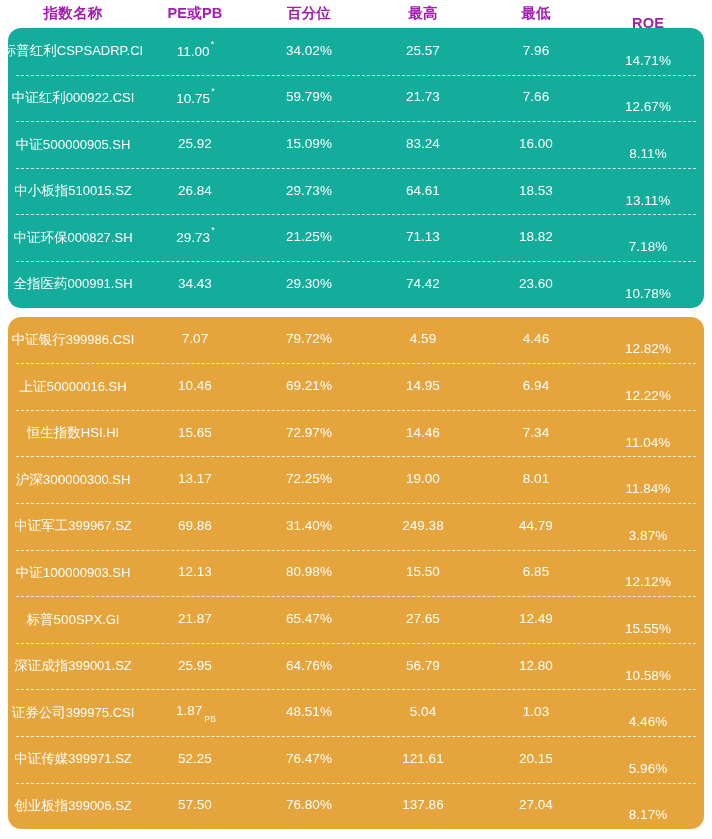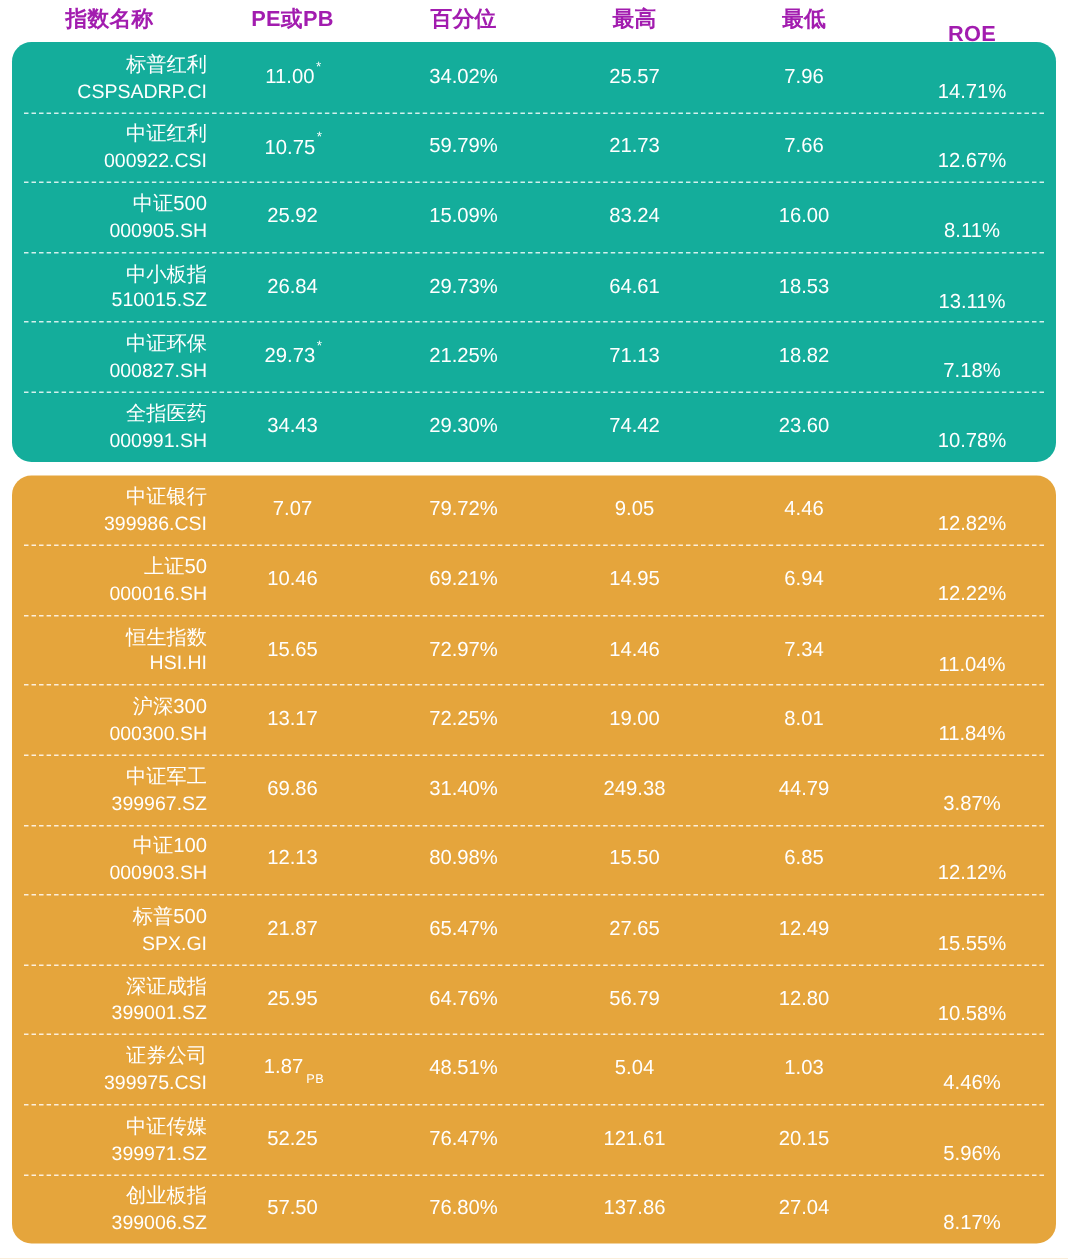--- a/index.html
+++ b/index.html
@@ -70,22 +70,22 @@
   .cell {
     text-align: center;
     color: #ffffff;
     font-size: 13.5px;
     line-height: 1.25;
     white-space: nowrap;
     position: relative;
   }
   .cell-name {
     display: flex;
-    flex-direction: column;
-    align-items: flex-end;
+    flex-direction: row;
+    align-items: flex-start;
     justify-content: center;
     font-size: 13.5px;
     line-height: 1.32;
   }
   .cell-name .nm   { font-size: 13.5px; }
   .cell-name .code { font-size: 13px; }
 
   .sup {
     font-size: 9px;
     vertical-align: super;
@@ -186,21 +186,21 @@
         </div>
       </div>
       <div class="card orange" style="background: rgb(229, 165, 60);">
         <div class="row">
           <div class="cell cell-name c-name">
             <span class="nm">中证银行</span>
             <span class="code">399986.CSI</span>
           </div>
           <div class="cell c-pe"><span>7.07</span></div>
           <div class="cell c-pct">79.72%</div>
-          <div class="cell c-max">9.05</div>
+          <div class="cell c-max">4.59</div>
           <div class="cell c-min">4.46</div>
           <div class="cell c-roe">12.82%</div>
         </div>
         <div class="row">
           <div class="cell cell-name c-name">
             <span class="nm">上证50</span>
             <span class="code">000016.SH</span>
           </div>
           <div class="cell c-pe"><span>10.46</span></div>
           <div class="cell c-pct">69.21%</div>

